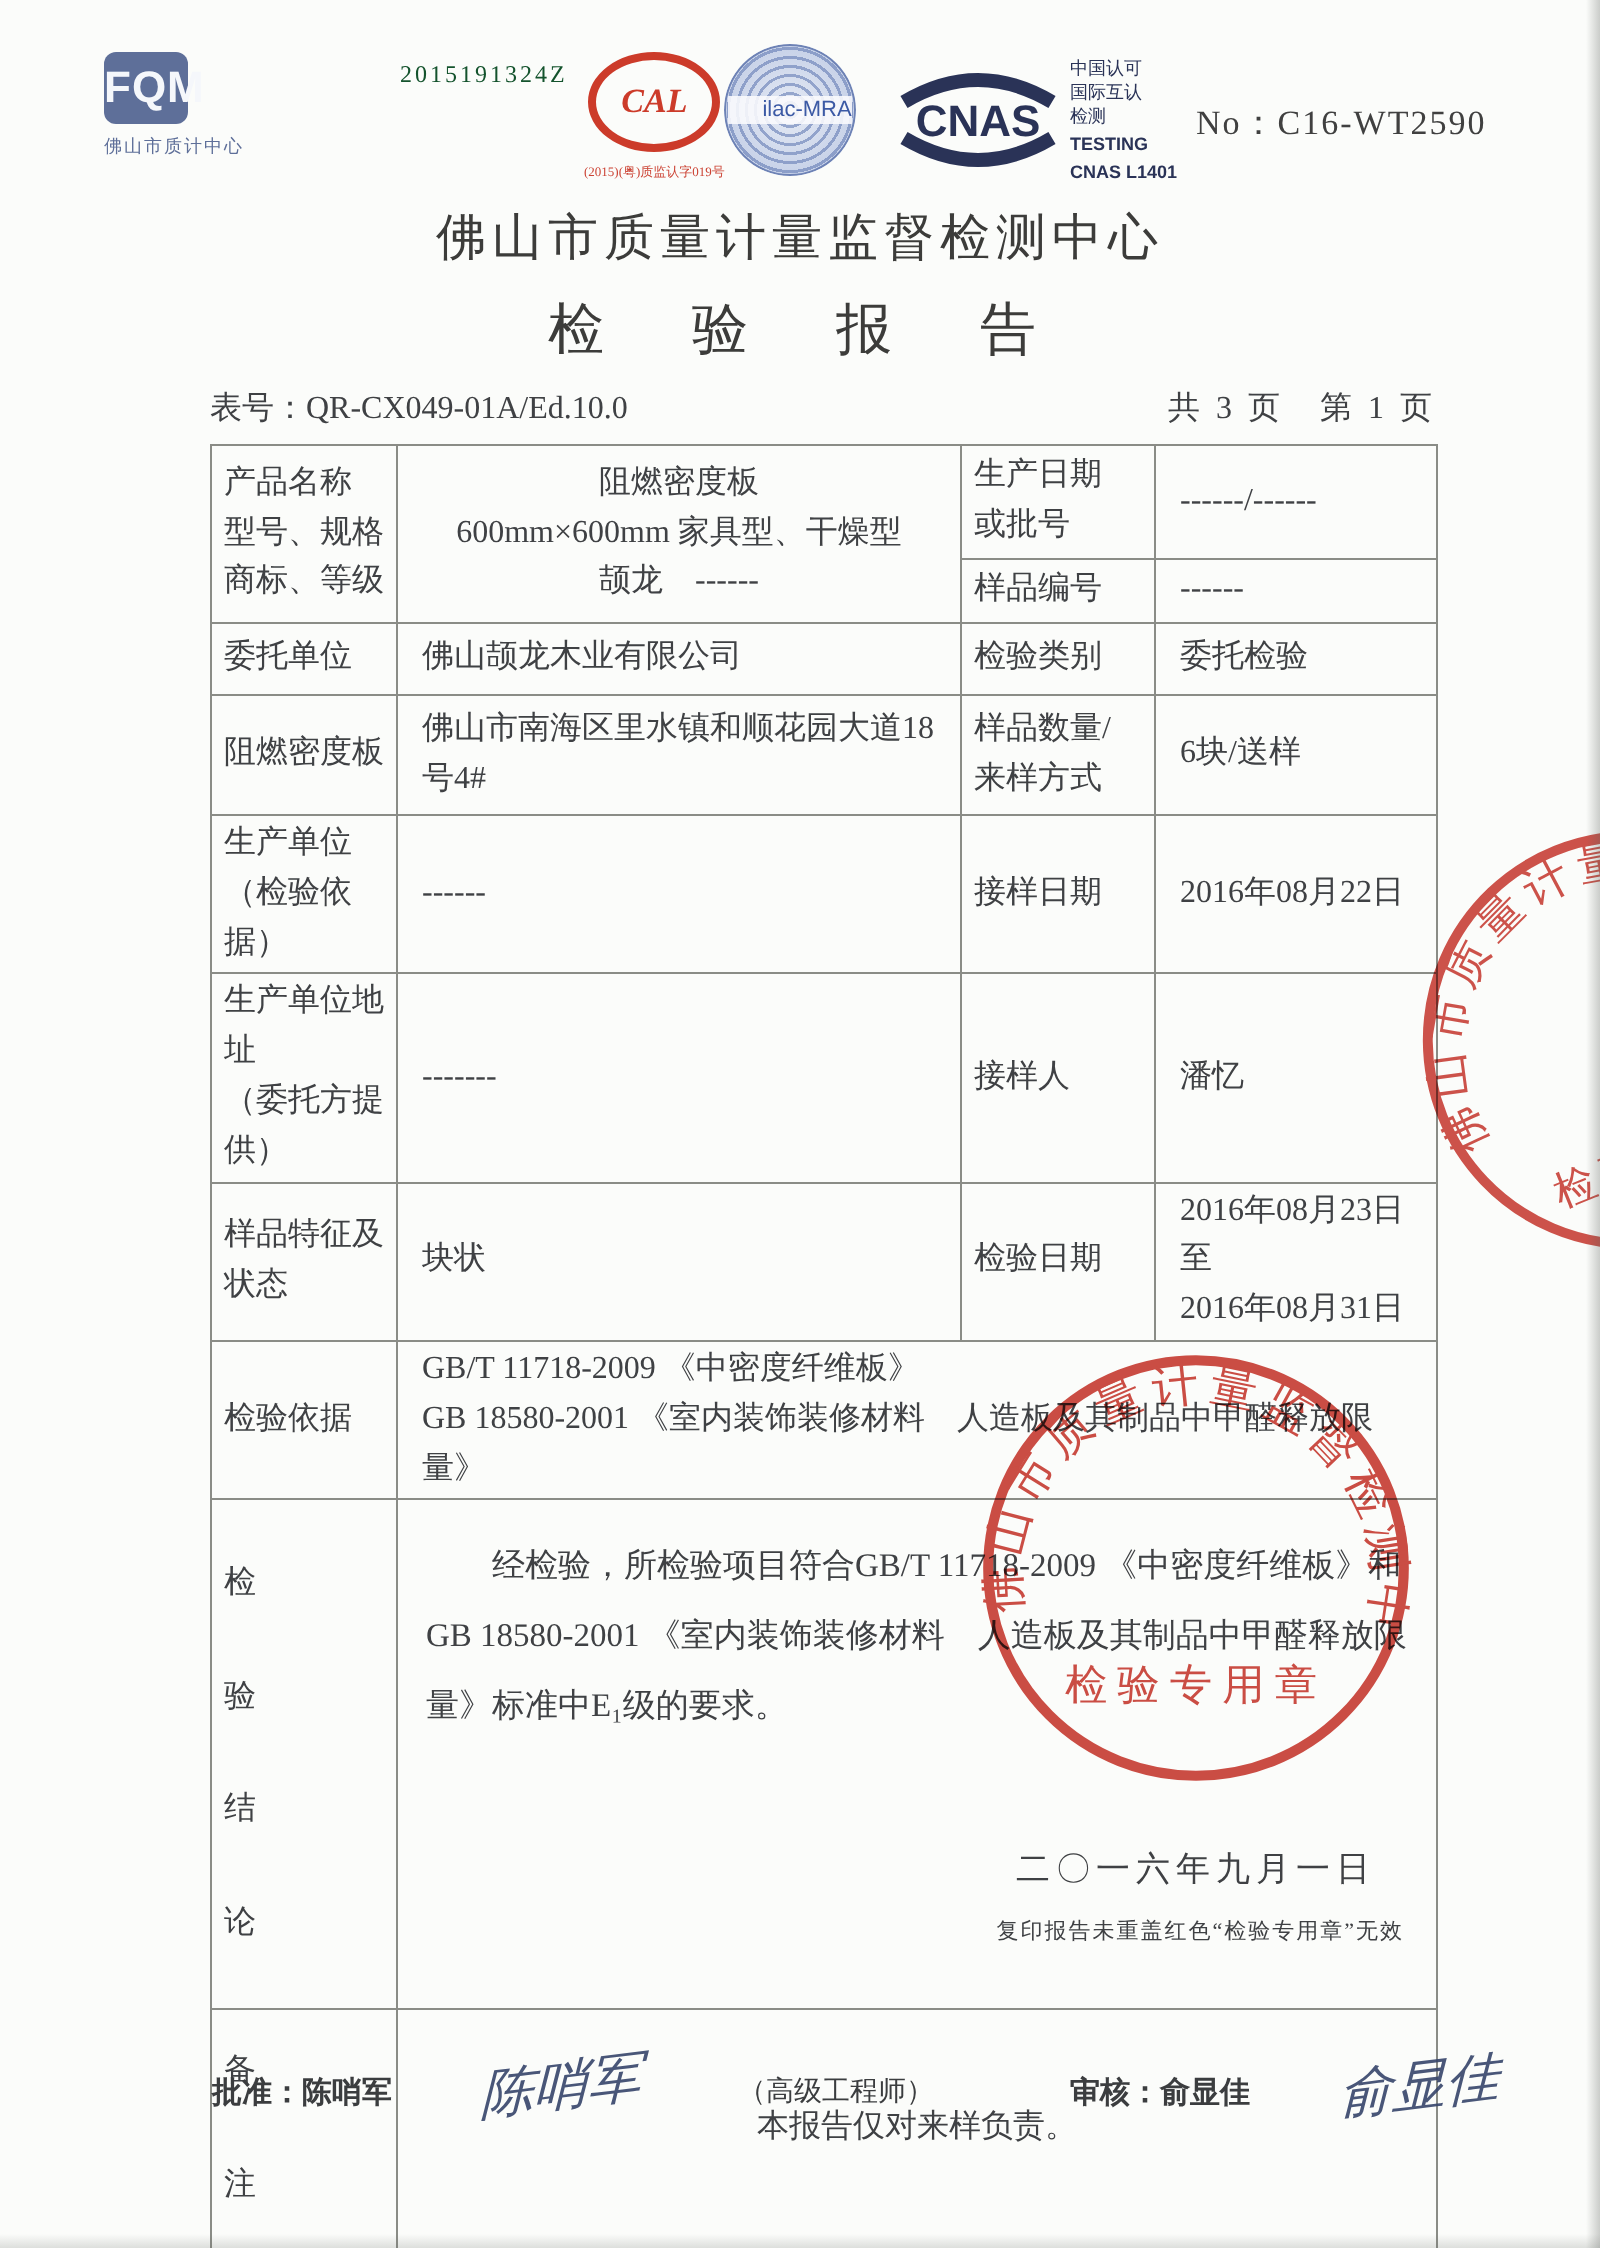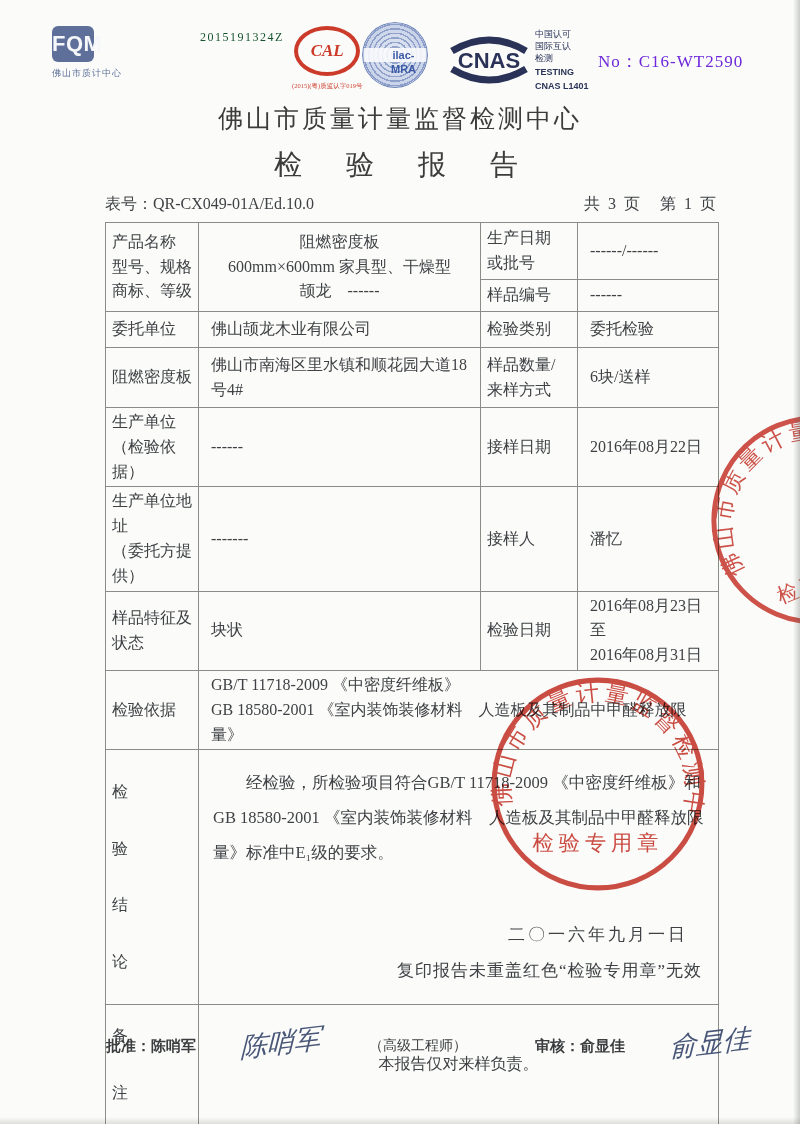--- a/index.html
+++ b/index.html
@@ -35,31 +35,31 @@
     text-align:center; margin:0 auto; }
   .cal-caption { margin-top:6px; font-size:6.5px; color:#cc4334; white-space:nowrap; }
 
   .logo-ilac { position:absolute; left:362px; top:4px; width:66px; height:66px;
     border-radius:50%; position:absolute;
     background:
       repeating-radial-gradient(circle at 50% 50%, rgba(255,255,255,0) 0 3px, rgba(90,115,175,0.55) 3px 4.5px),
       radial-gradient(circle, #e6ebf5 0%, #b9c6e2 100%);
     box-shadow: inset 0 0 0 1px #6d82b5; }
   .ilac-band { position:absolute; left:2px; right:2px; top:26px; height:14px;
-    background:rgba(250,251,253,0.88); color:#3c5aa5; font-weight:bold;
+    background:rgba(250,251,253,0.88); color:#3c5aa5; font-weight:normal;
     font-family:"Liberation Sans",sans-serif; font-size:11px; line-height:14px;
     text-align:center;padding-left:17px; }
 
   .logo-cnas { position:absolute; left:445px; top:18px; }
   .cnas-caption-cn { position:absolute; left:535px; top:10px; font-size:9px; color:#2a3357;
     white-space:pre-line; line-height:1.35; font-family:"Liberation Sans",sans-serif; }
   .cnas-caption-en { position:absolute; left:535px; top:48px; font-size:9px; color:#2a3357;
     font-weight:bold; white-space:pre-line; line-height:1.5;
     font-family:Liberation Sans, sans-serif; }
-  .report-no { position:absolute; left:598px; top:32px; font-size:17px; color:#6d28d9;
+  .report-no { position:absolute; left:598px; top:32px; font-size:17px; color:#404040;
     letter-spacing:1px; }
 
   
   .title-org { position:absolute; left:0; top:102px; width:100%; text-align:center;
     font-size:25px; letter-spacing:3px; color:#3c3c3a; }
   .title-report { position:absolute; left:0; top:146px; width:100%; text-align:center;
     font-size:28px; letter-spacing:8px; color:#3c3c3a; }
 
   
   .form-line { position:absolute; left:105px; top:194px; width:613px; font-size:16px; }
@@ -83,21 +83,21 @@
   tr.r6 td  { height:48px; }
   tr.r7 td  { height:52px; }
   tr.r8 td  { height:238px; }
   tr.r9 td  { height:115px; }
   td.vert { white-space:pre-line; line-height:3.55; font-size:16px; }
   td.conclusion-cell { position:relative; vertical-align:top; padding:16px 14px 0 14px; }
   .conclusion-text { margin:0; text-indent:2em; line-height:2.1; font-size:16.5px;
     white-space:normal; }
   .conclusion-date { position:absolute; top:172px; right:30px; font-size:17px;
     letter-spacing:3px; }
-  .conclusion-note { position:absolute; top:208px; right:16px; font-size:17px;
+  .conclusion-note { position:absolute; top:208px; right:16px; font-size:11px;
     letter-spacing:1px; }
   td.remark-cell { text-align:center; vertical-align:middle; font-size:16px; }
 
   
   .stamp { position:absolute; mix-blend-mode:multiply; }
   .stamp-main { left:482px; top:668px; width:232px; height:232px; opacity:0.88; }
   .stamp-edge { left:702px; top:406px; width:228px; height:228px; opacity:0.85;
     transform:rotate(-22deg); }
   .stamp text { fill:#c8352b; font-family:"Liberation Serif",serif; }
 

